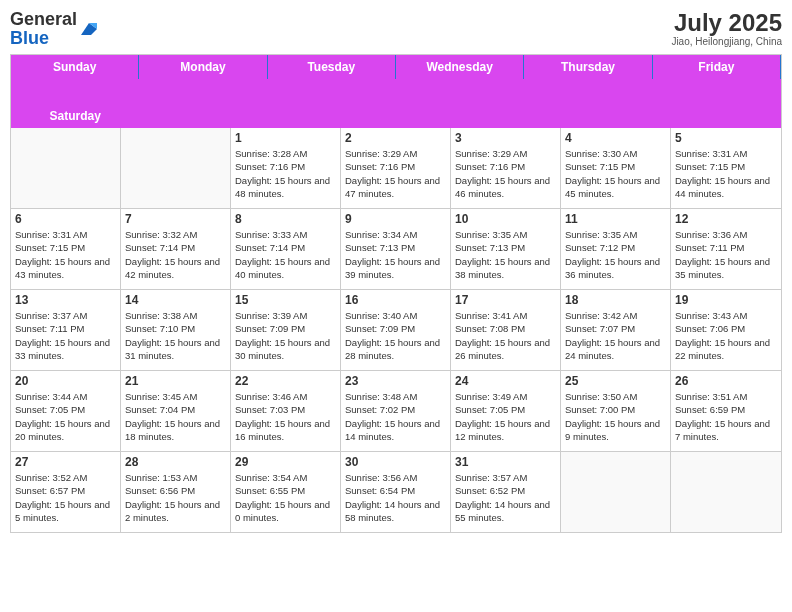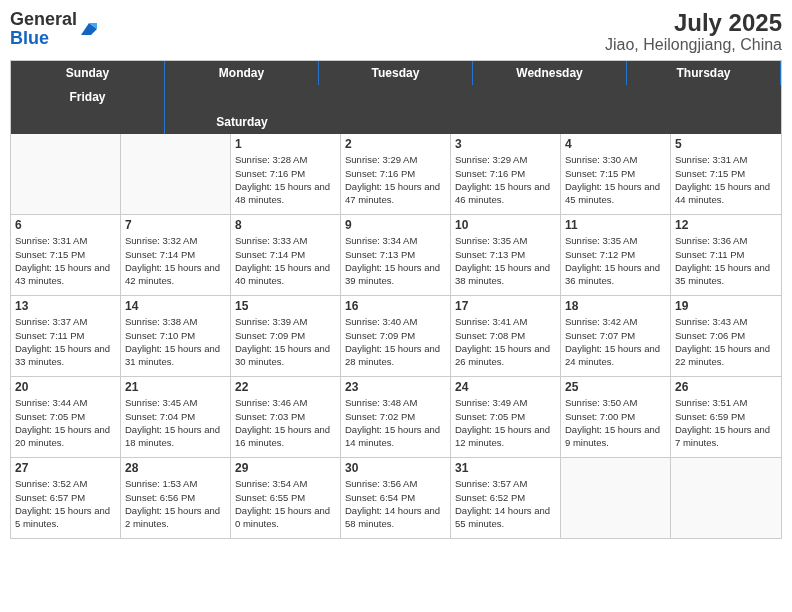--- a/index.html
+++ b/index.html
@@ -47,31 +47,31 @@
     .title-block {
       text-align: right;
     }
     .main-title {
       font-size: 24px;
       font-weight: bold;
       color: #333;
       line-height: 1.1;
     }
     .subtitle {
-      font-size: 16px;
+      font-size: 10px;
       color: #555;
     }
     .calendar {
       flex: 1;
       border: 1px solid #ccc;
     }
     .cal-header-row {
       display: grid;
-      grid-template-columns: repeat(5, 1fr);
-      background: #404040;
+      grid-template-columns: repeat(6, 1fr);
+      background: #d946ef;
     }
     .cal-header-cell {
       color: #fff;
       font-size: 12px;
       font-weight: bold;
       padding: 5px 4px;
       text-align: center;
       border-right: 1px solid #2575D0;
     }
     .cal-header-cell:last-child { border-right: none; margin-top: 25px; }

